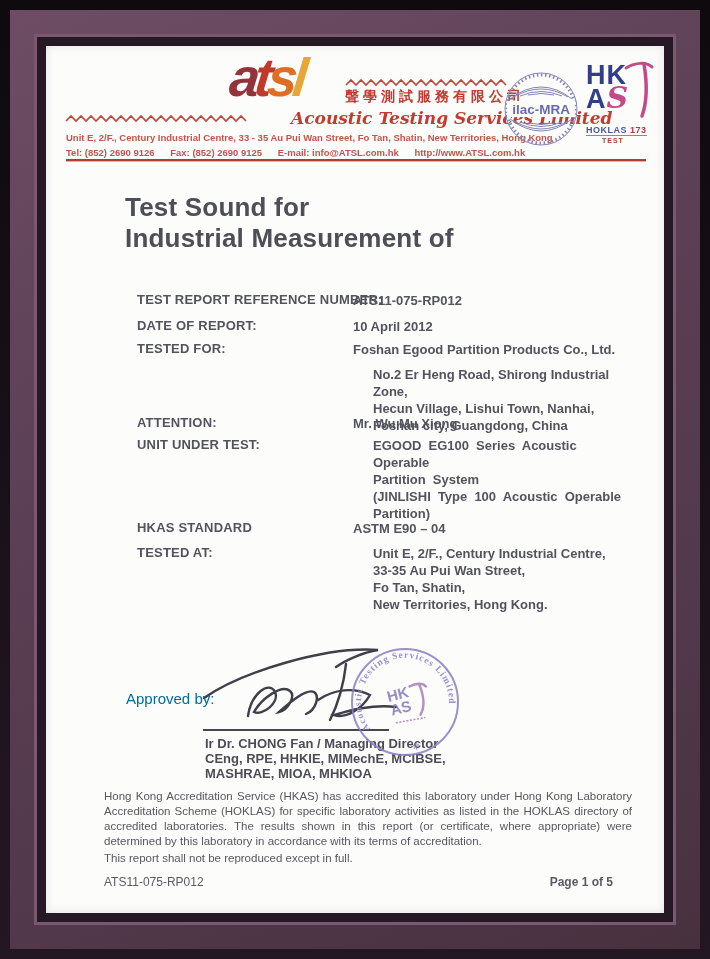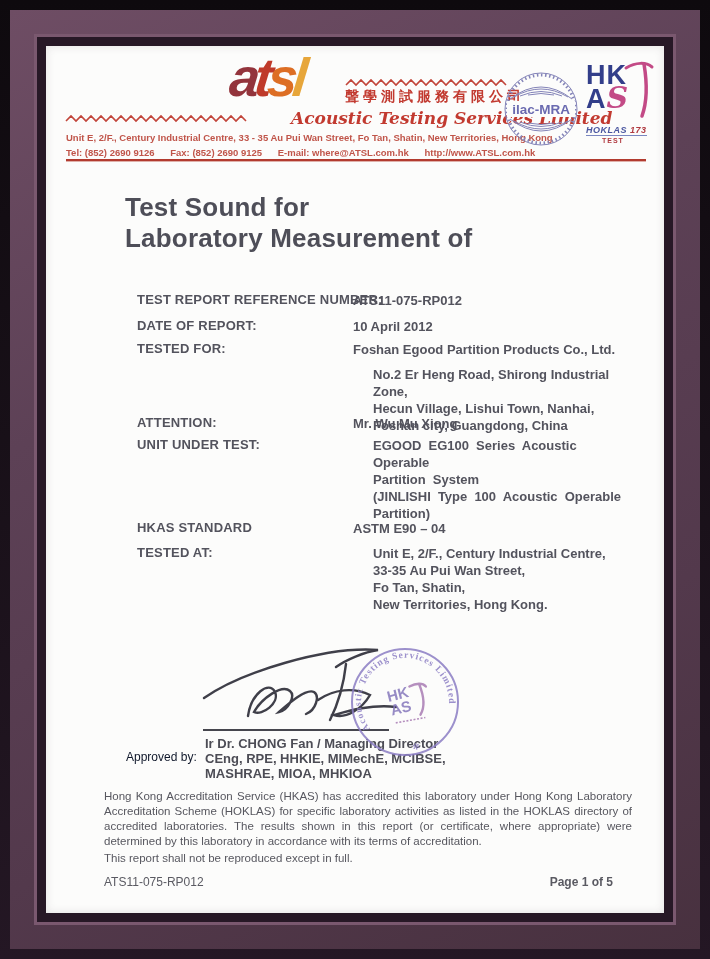--- a/index.html
+++ b/index.html
@@ -35,21 +35,21 @@
       background:#b23b2f; border-bottom:1px solid #e0b0aa; }
 
   .ilac { position:absolute; left:456px; top:24px; width:78px; height:78px; }
   .hkas { position:absolute; left:540px; top:18px; width:70px; text-align:left; }
   .hkas-letters { position:relative; color:#323e8a; font-weight:bold; font-size:27px;
       line-height:.82; letter-spacing:1px; width:58px; }
   .hkas-letters .mag { color:#c34a86; font-family:"DejaVu Serif", serif; font-style:italic;
       font-size:30px; }
   .hkas-swoosh { position:absolute; left:28px; top:-4px; overflow:visible; }
   .hoklas { margin-top:14px; font-size:9px; font-weight:bold; color:#4a56a0;
-      border-bottom:1.5px solid #7a86c0; display:inline-block; letter-spacing:.5px;font-style:italic; }
+      border-bottom:1.5px solid #7a86c0; display:inline-block; letter-spacing:.5px; }
   .hoklas .num { color:#b03a40; }
   .hkas-test { font-size:7px; font-weight:bold; color:#b03a40; letter-spacing:1px; margin-left:16px; }
 
   
   .title { position:absolute; left:79px; top:146px; font-size:26px; font-weight:bold;
       color:#4e4e58; line-height:31px; letter-spacing:.2px; }
 
   
   .row { position:absolute; left:79px; width:492px; height:0; overflow:visible;
       font-size:13px; font-weight:bold; color:#53535d; }
@@ -57,21 +57,21 @@
   .fvalue { position:absolute; left:228px; top:0; width:264px; line-height:17px; }
   .multiline { white-space:pre-line;margin-left:20px; }
   .spread { word-spacing:3.5px; }
   .r0{top:246px;} .r1{top:272px;} .r2{top:295px;} .r3{top:320px;}
   .r4{top:369px;} .r5{top:391px;} .r6{top:474px;} .r7{top:499px;}
 
   
   .sig-svg { position:absolute; left:150px; top:588px; overflow:visible; }
   .sig-svg path { fill:none; stroke:#3f3f49; stroke-width:2.4; stroke-linecap:round; }
   .sig-line { position:absolute; left:157px; top:683px; width:186px; height:2px; background:#46464e; }
-  .approved-by { position:absolute; left:80px; top:704px; font-size:12px; color:#0f172a; }
+  .approved-by { position:absolute; left:80px; top:644px; font-size:15px; color:#0369a1; }
   .approver { position:absolute; left:159px; top:690px; font-size:13px; font-weight:bold;
       color:#4c4c55; line-height:15px; }
   .stamp { position:absolute; left:302px; top:599px; width:114px; height:114px; opacity:.85; }
 
   
   .accred { position:absolute; left:58px; top:743px; width:528px; font-size:11.5px;
       line-height:15px; color:#57575f; text-align:justify; }
   .repro { position:absolute; left:58px; top:806px; font-size:11.5px; color:#57575f; }
   .ref-left { position:absolute; left:58px; top:829px; font-size:12px; color:#5a5a62; }
   .ref-right { position:absolute; right:51px; top:829px; font-size:12px; font-weight:bold; color:#5a5a62; }
@@ -91,21 +91,21 @@
       <div class="atsl-logo"><span class="c1">a</span><span class="c2">t</span><span class="c3">s</span><span class="c4">l</span></div>
       <svg class="zig" style="left:300px; top:32px;" width="160" height="10">
         <polyline points="0,7 5,2 10,7 15,2 20,7 25,2 30,7 35,2 40,7 45,2 50,7 55,2 60,7 65,2 70,7 75,2 80,7 85,2 90,7 95,2 100,7 105,2 110,7 115,2 120,7 125,2 130,7 135,2 140,7 145,2 150,7 155,2 160,7"></polyline>
       </svg>
       <div class="cn-name">聲學測試服務有限公司</div>
       <div class="en-name">Acoustic Testing Services Limited</div>
       <div class="hdr-addr">Unit E, 2/F., Century Industrial Centre, 33 - 35 Au Pui Wan Street, Fo Tan, Shatin, New Territories, Hong Kong</div>
       <div class="hdr-contacts">
         <span>Tel: (852) 2690 9126</span>
         <span>Fax: (852) 2690 9125</span>
-        <span>E-mail: where@ATSL.com.hk</span>
+        <span>E-mail: info@ATSL.com.hk</span>
         <span>http://www.ATSL.com.hk</span>
       </div>
       <div class="red-rule"></div>
 
       <svg class="ilac" viewBox="0 0 78 78">
         <g transform="translate(39,39)" fill="none" stroke="#8484b8" stroke-width="1">
           <circle r="36"></circle>
           <circle r="34" stroke-width="3" stroke-dasharray="1.5,2.6"></circle>
           <path d="M -31,-10 Q 0,-34 31,-10"></path>
           <path d="M -27,-12 Q 0,-28 27,-12"></path>
@@ -129,21 +129,21 @@
             <path d="M 30,4 C 33,22 33,42 28,56" fill="none" stroke="#c34a86" stroke-width="3.5" stroke-linecap="round"></path>
           </svg>
         </div>
         <div class="hoklas"><span>HOKLAS</span> <span class="num">173</span></div>
         <div class="hkas-test">TEST</div>
       </div>
     </div>
 
     <div class="title">
       <div>Test Sound for</div>
-      <div>Laboratory Measurement of</div>
+      <div>Industrial Measurement of</div>
     </div>
 
     <div class="row r0">
       <span class="flabel">TEST REPORT REFERENCE NUMBER:</span>
       <div class="fvalue">ATS11-075-RP012</div>
     </div>
     <div class="row r1">
       <span class="flabel">DATE OF REPORT:</span>
       <div class="fvalue">10 April 2012</div>
     </div>

